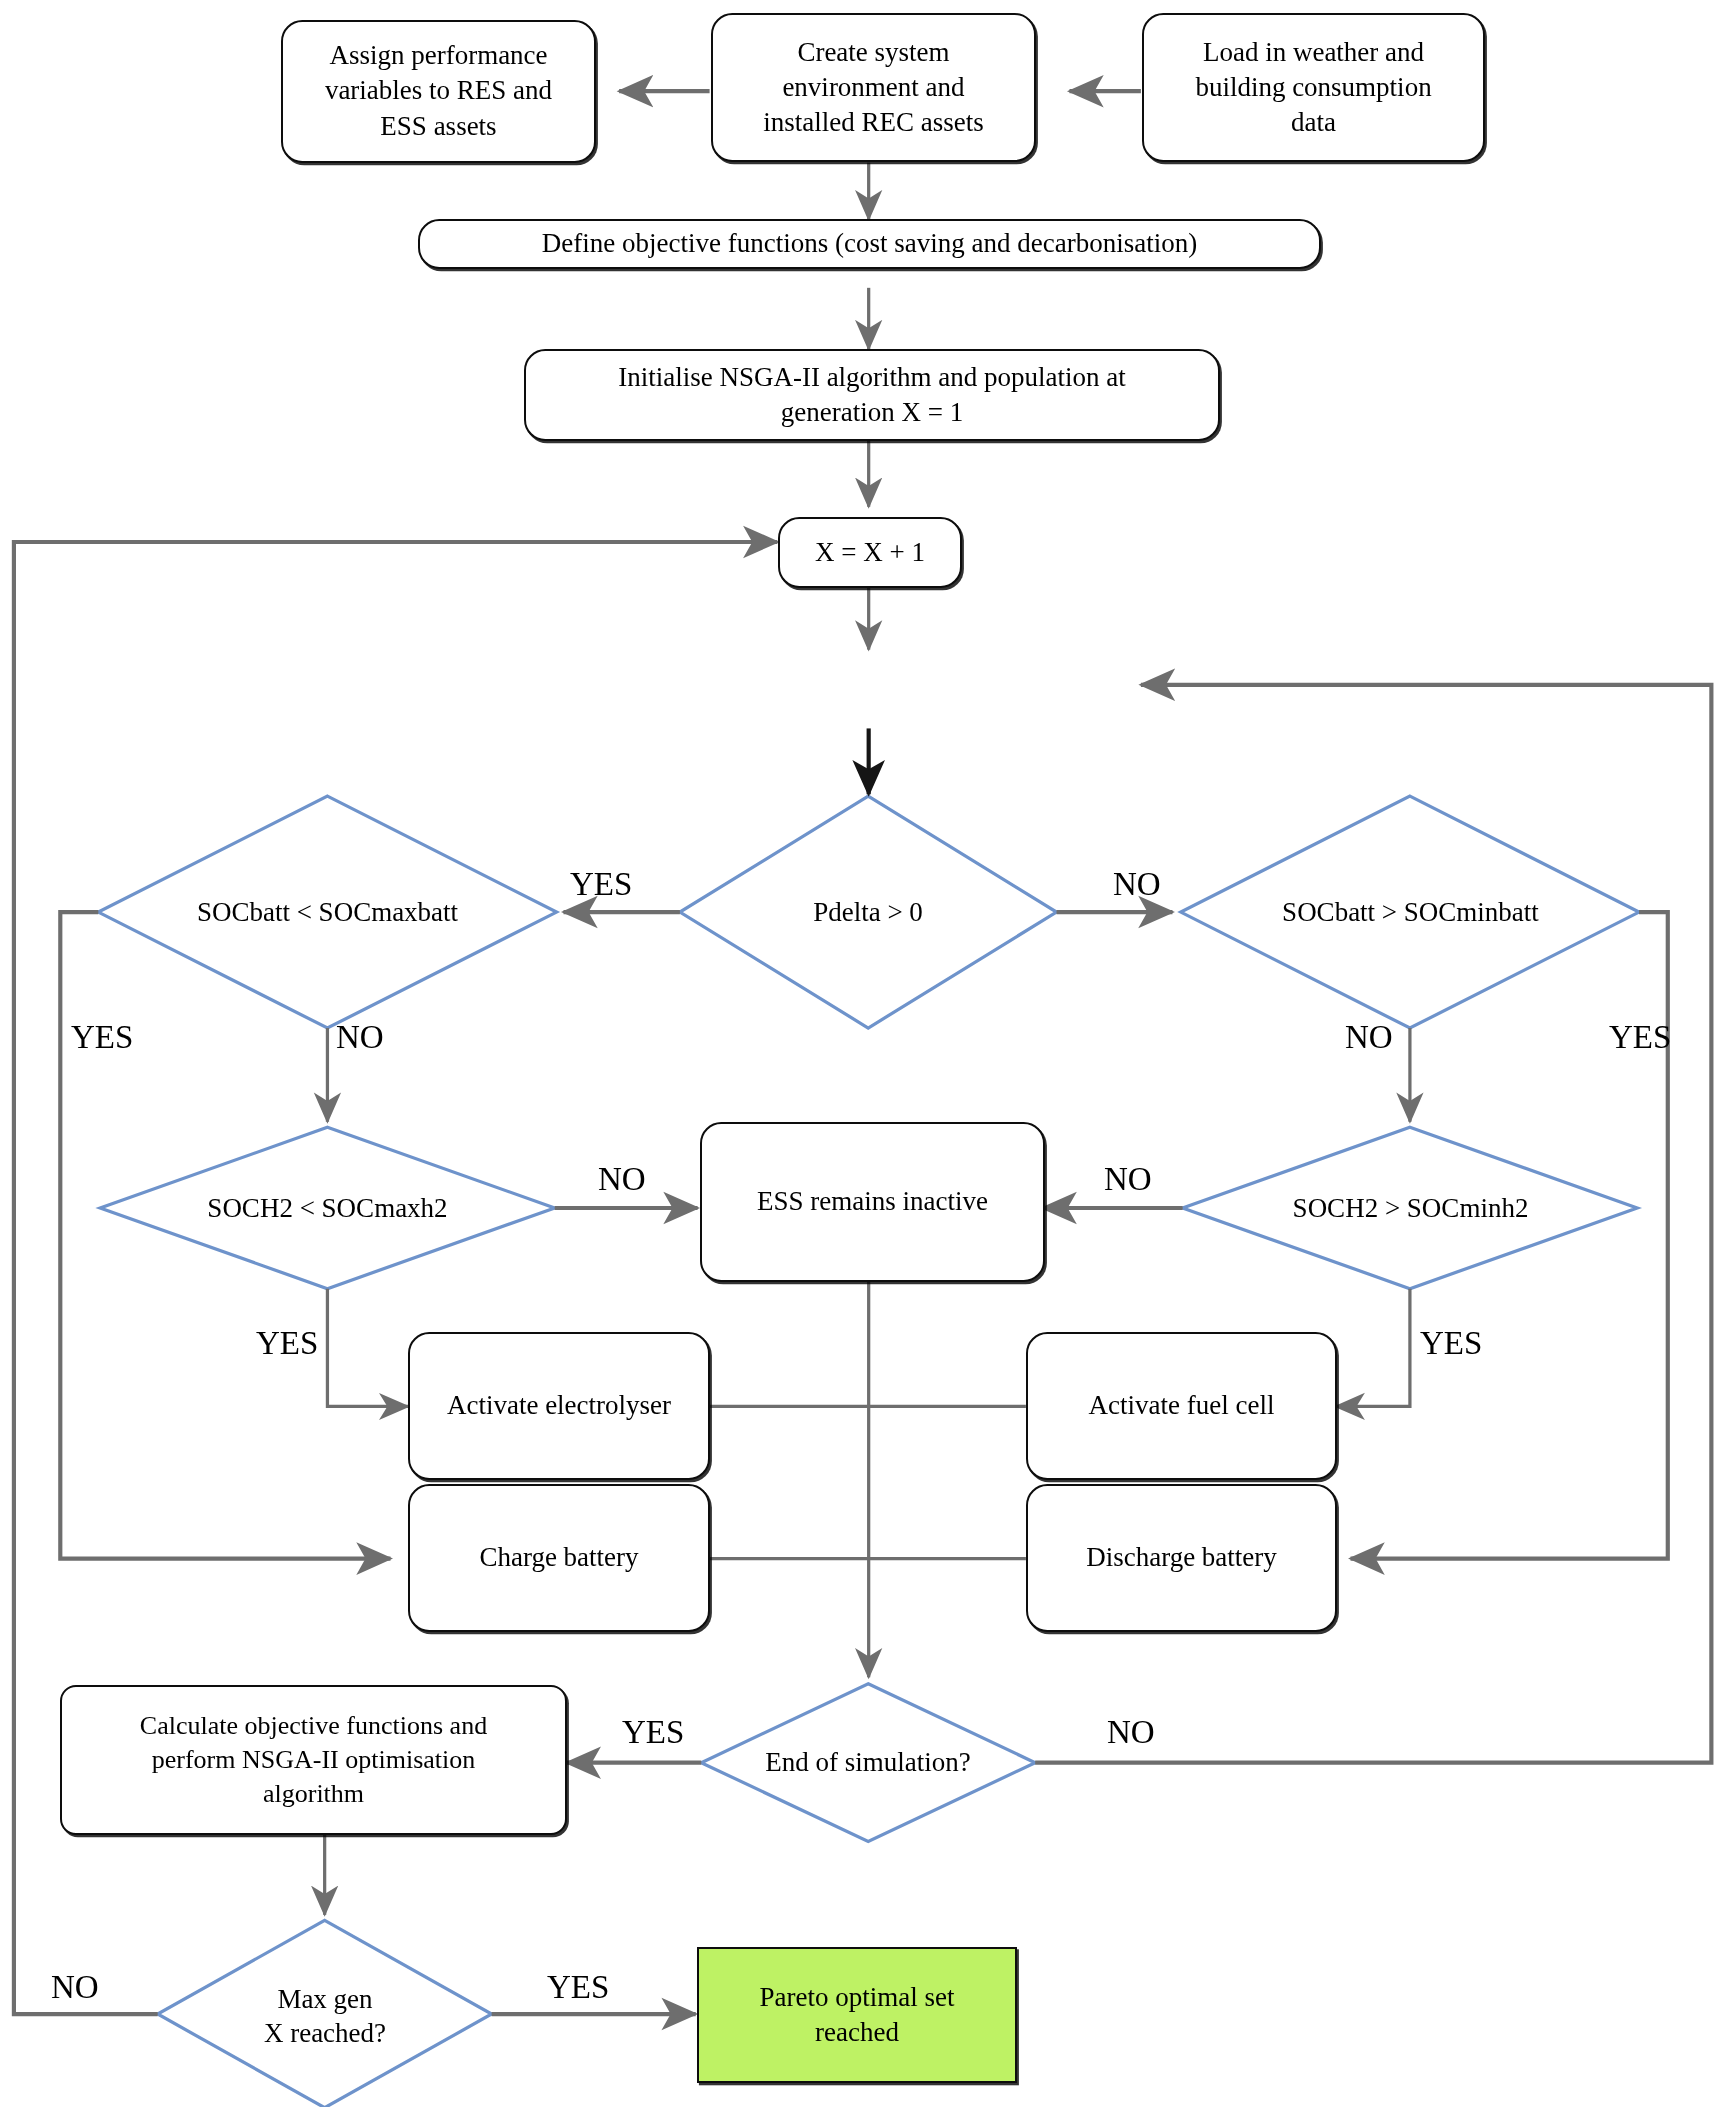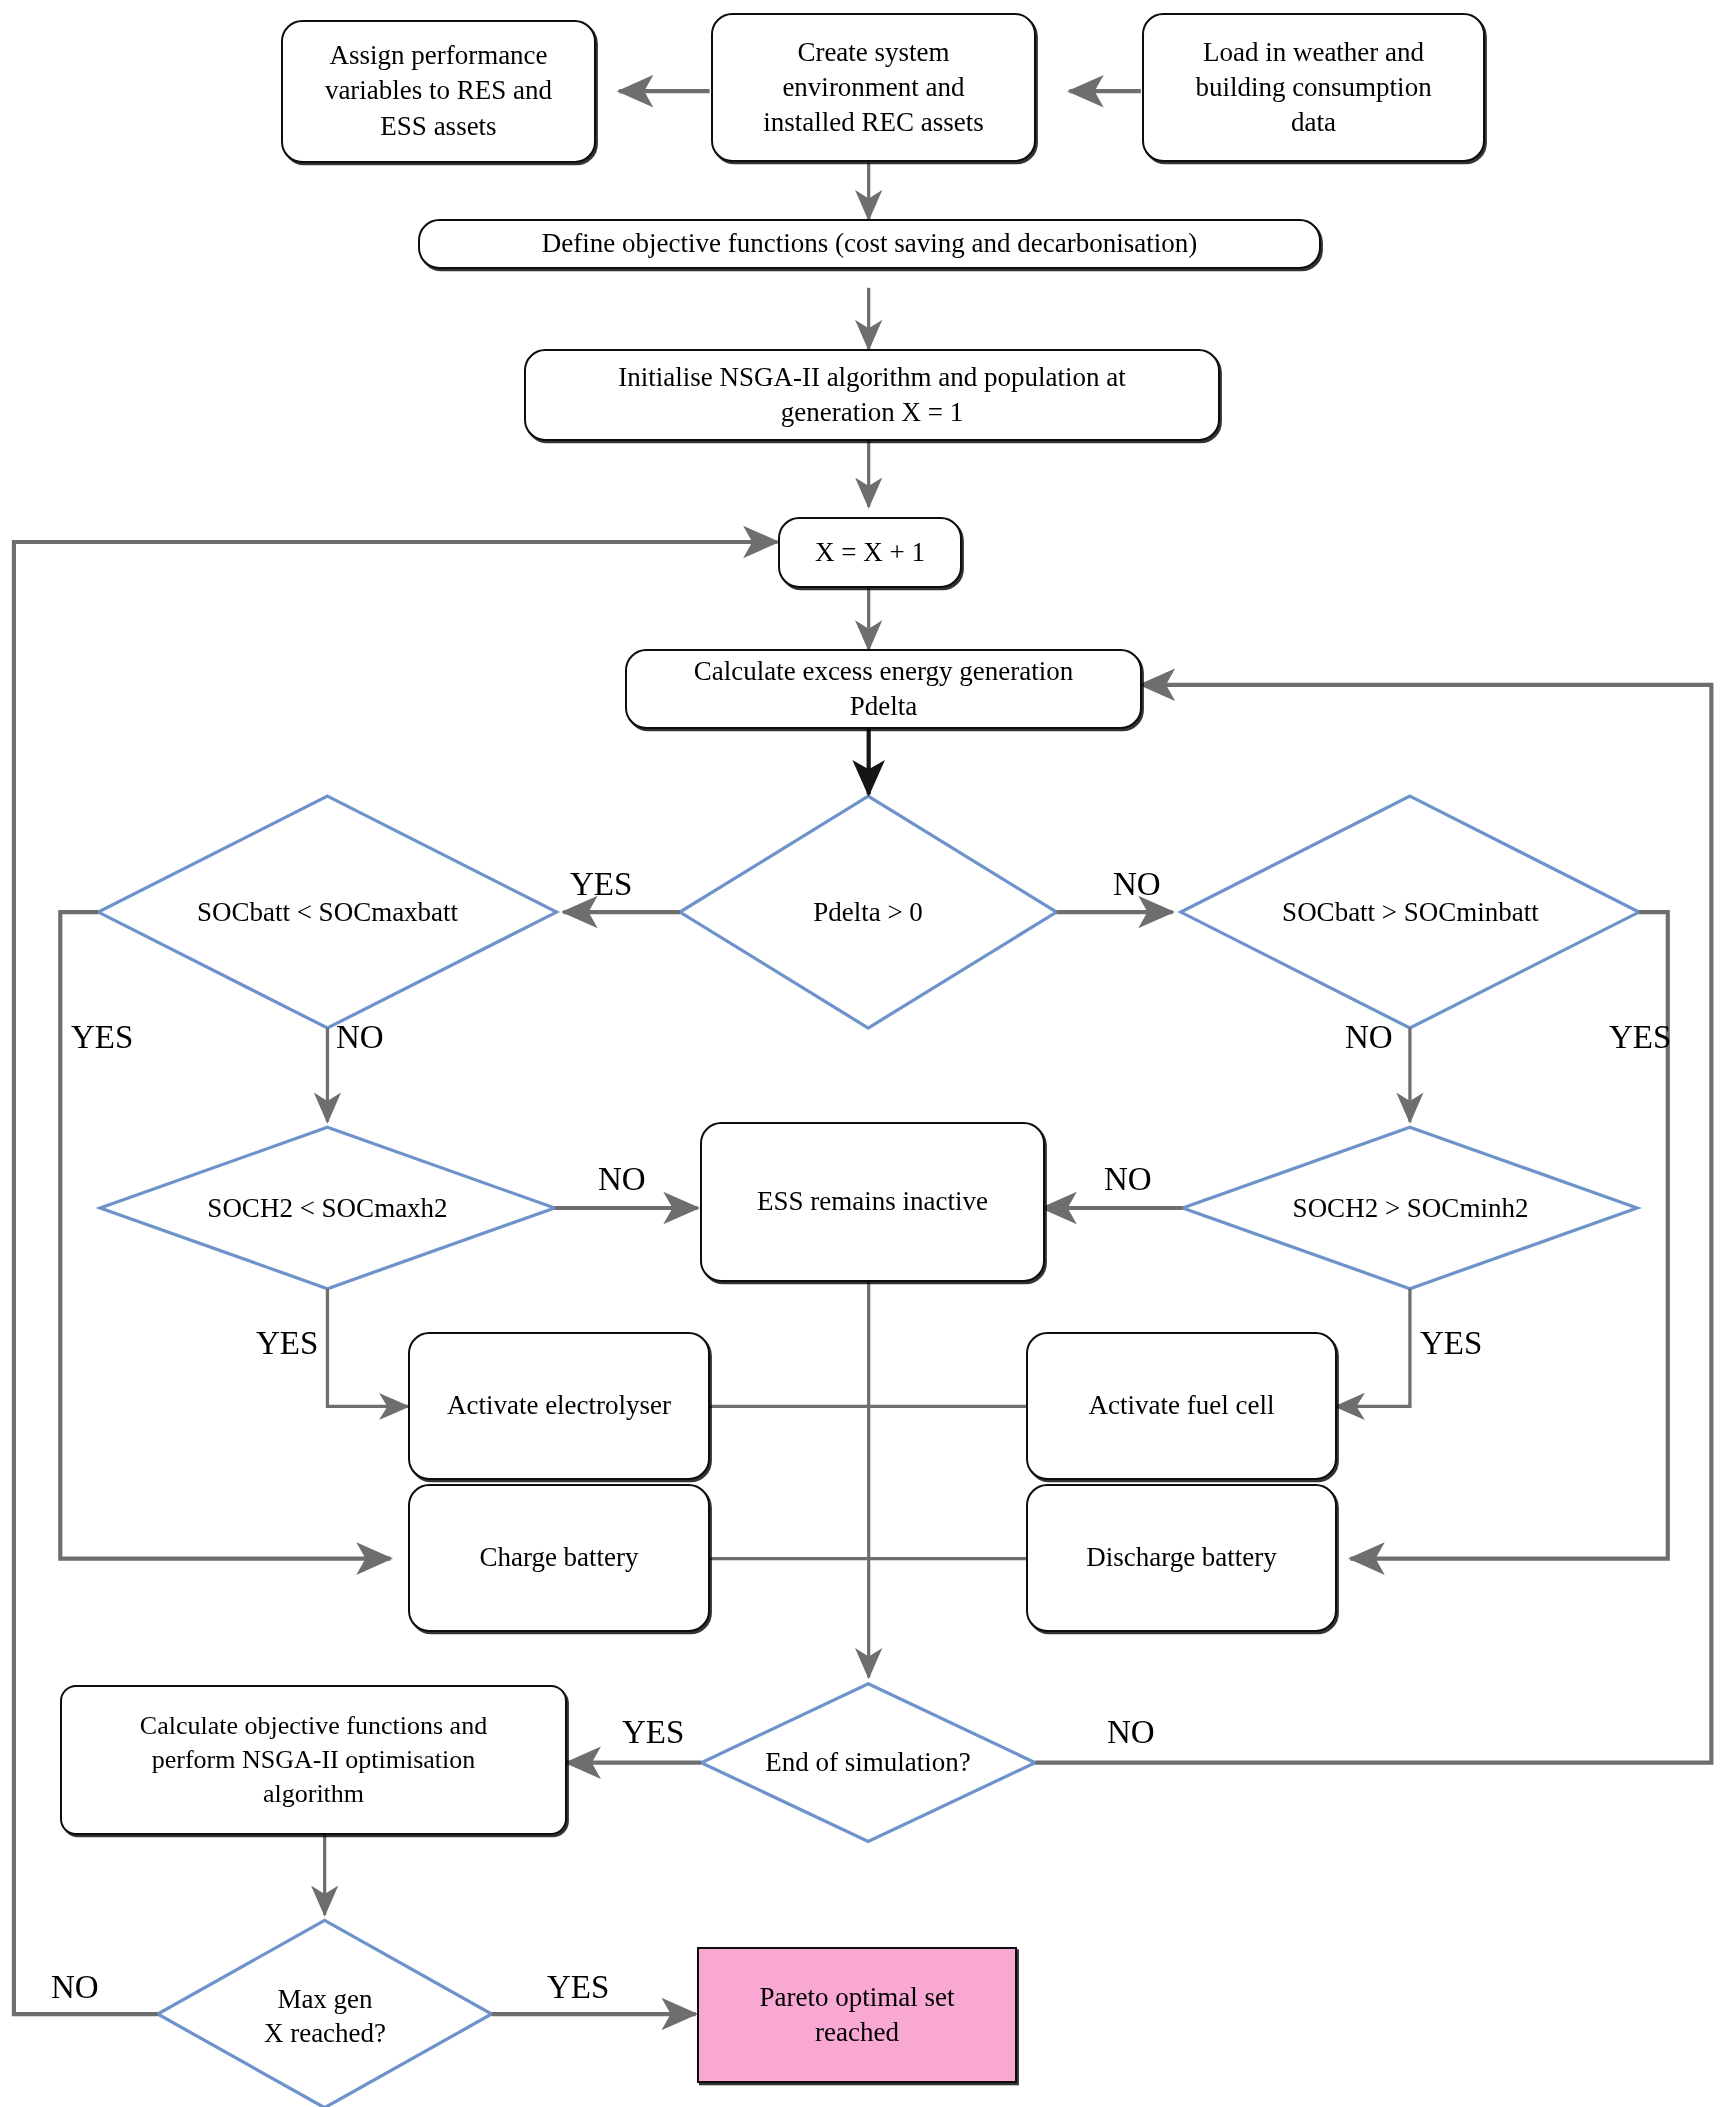--- a/index.html
+++ b/index.html
@@ -35,21 +35,21 @@
     font-size: 27px;
     padding: 0 6.5px;
   }
   .proc {
     background: #ffffff;
     border: 2.8px solid #0d0d0d;
     border-radius: 21.3px;
     box-shadow: 1.9px 2.3px 0 rgba(0,0,0,0.80);
   }
   .proc-sharp {
-    background: #f9a8d4;
+    background: #bef264;
     border: 2.8px solid #0d0d0d;
     border-radius: 0;
     box-shadow: 1.9px 2.3px 0 rgba(0,0,0,0.80);
   }
   .decision {
     background: transparent;
     border: none;
   }
   .decision .dtext {
     position: relative;
@@ -169,24 +169,20 @@
 
   <div class="node proc" style="left:524px; top:349px; width:696px; height:92px;">
     <span style="white-space:pre-line;">Initialise NSGA-II algorithm and population at
 generation X = 1</span>
   </div>
 
   <div class="node proc" style="left:778px; top:517px; width:184px; height:71px;">
     <span style="white-space:pre-line;">X = X + 1</span>
   </div>
 
-  <div class="node proc" style="left:625px; top:649px; width:517px; height:80px;">
-    <span style="white-space:pre-line;">Calculate excess energy generation
-Pdelta</span>
-  </div>
 
   <div class="node decision" style="left:729px; top:880px; width:278px; height:65px;">
     <span class="dtext">Pdelta &gt; 0</span>
   </div>
 
   <div class="node decision" style="left:142px; top:880px; width:371px; height:65px;">
     <span class="dtext">SOCbatt &lt; SOCmaxbatt</span>
   </div>
 
   <div class="node decision" style="left:1225px; top:880px; width:371px; height:65px;">

